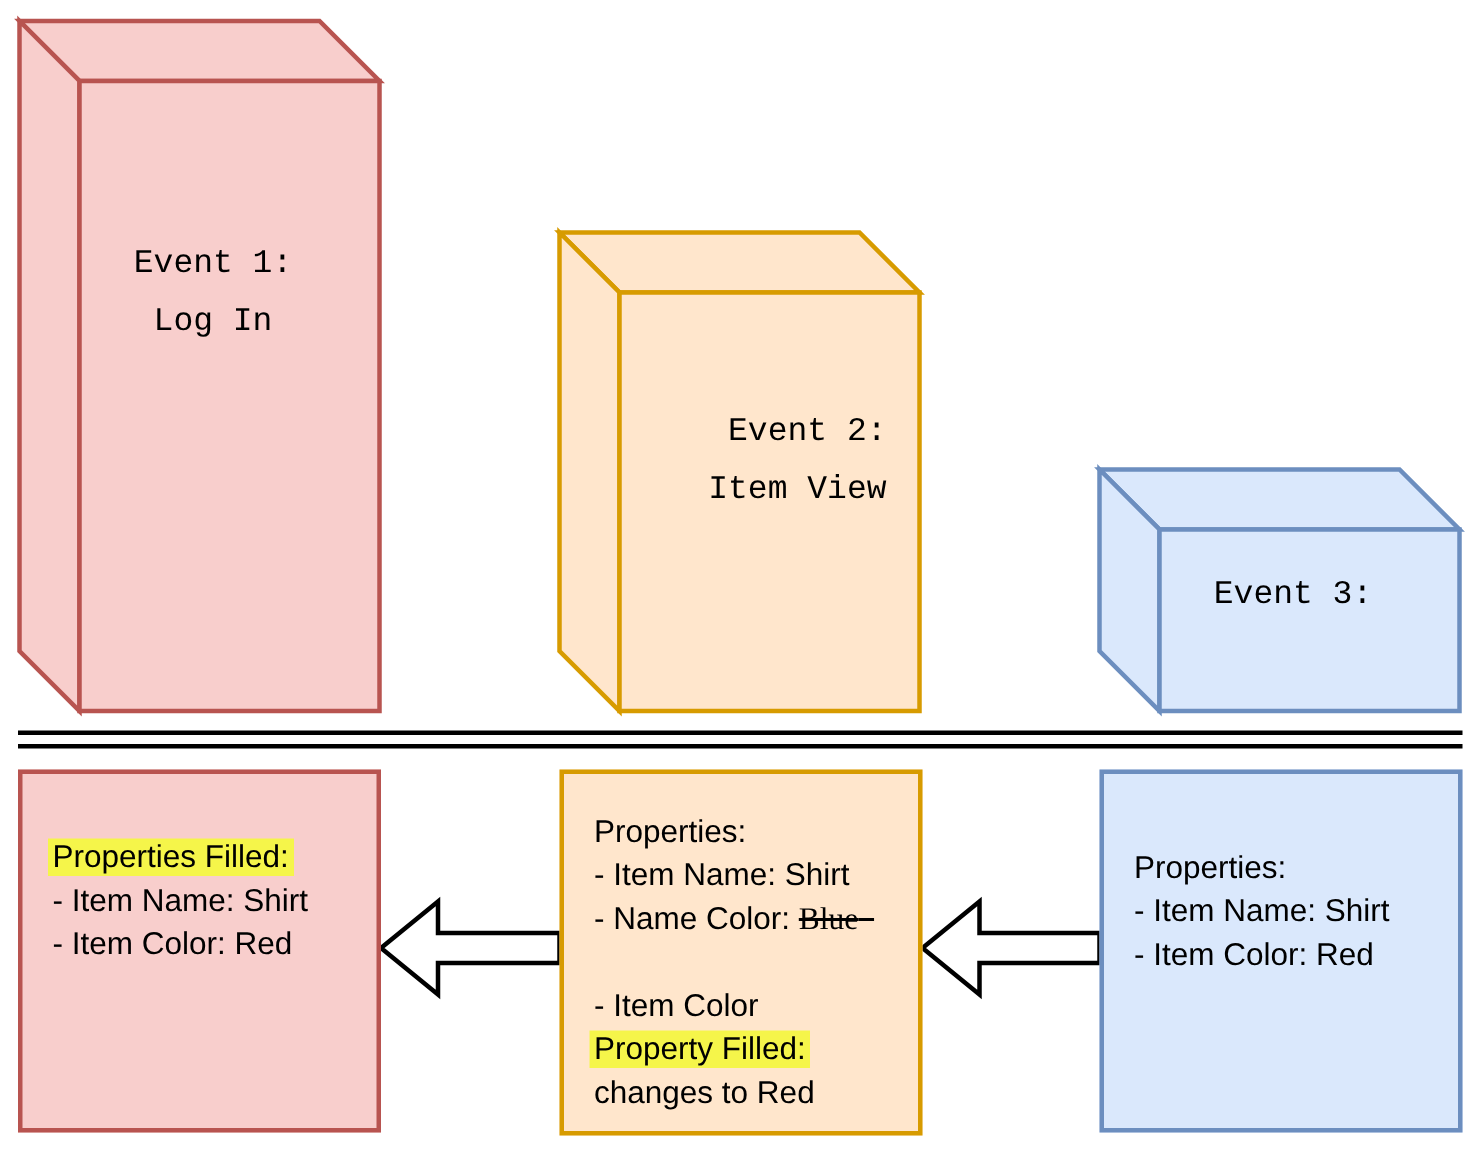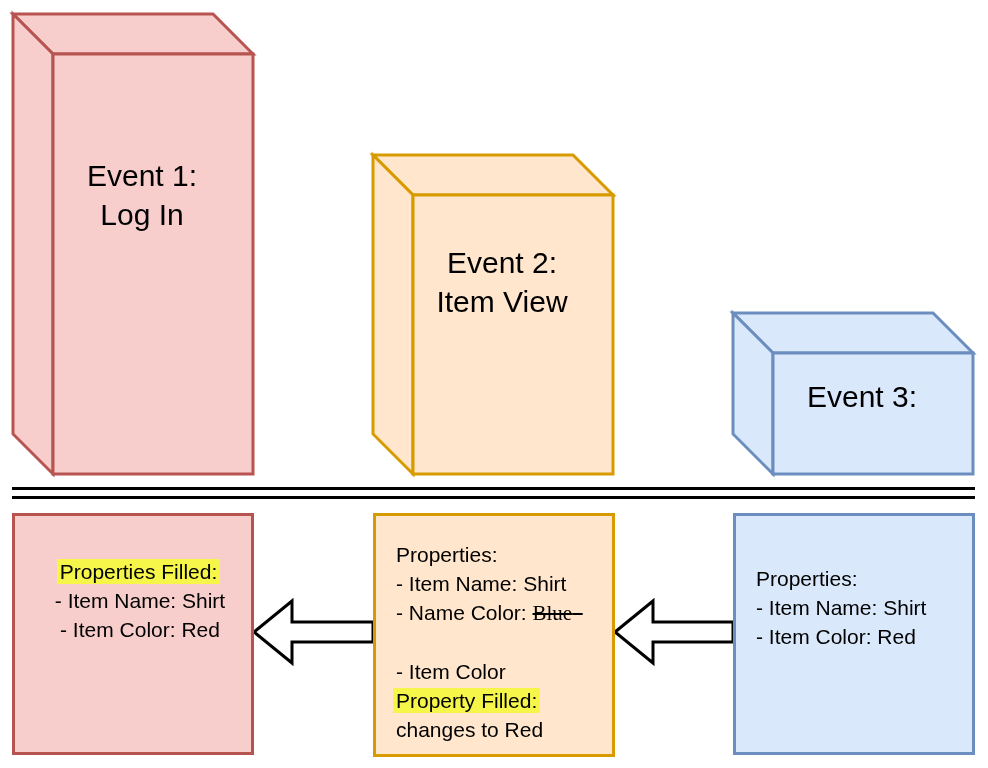--- a/index.html
+++ b/index.html
@@ -20,42 +20,42 @@
   .face-blue   { fill: var(--blue-fill, #dae8fc);   stroke: var(--blue-stroke, #6c8ebf);   stroke-width: 3; }
 
   .sep   { stroke: var(--line-color, #000000); stroke-width: 3; }
   .arrow { fill: var(--arrow-fill, #ffffff); stroke: var(--line-color, #000000); stroke-width: 3; stroke-linejoin: miter; }
 
   
   .event-label {
     position: absolute;
     width: 178px;
     text-align: center;
-    font-size: 30px;
+    font-size: 22px;
     line-height: 39px;
     white-space: nowrap;
+    font-family: Liberation Mono, monospace;
   }
   .event-label.ev1 { left: 53px;  top: 156px; }
-  .event-label.ev2 { left: 413px; top: 243px; }
+  .event-label.ev2 { left: 413px; top: 268px; text-align: right; }
   .event-label.ev3 { left: 773px; top: 377px; }
 
   
   .prop-box {
     position: absolute;
     box-sizing: border-box;
     width: 242px;
     font-size: 21px;
     line-height: 29px;
   }
   .prop-box.red {
     left: 12px; top: 513px; height: 242px;
     background: var(--red-fill, #f8cecc);
     border: 3px solid var(--red-stroke, #b85450);
     padding: 41px 6px 0 20px;
-    text-align: center;
   }
   .prop-box.orange {
     left: 373px; top: 513px; height: 244px;
     background: var(--orange-fill, #ffe6cc);
     border: 3px solid var(--orange-stroke, #d79b00);
     padding: 24px 6px 0 20px;
   }
   .prop-box.blue {
     left: 733px; top: 513px; height: 242px;
     background: var(--blue-fill, #dae8fc);

